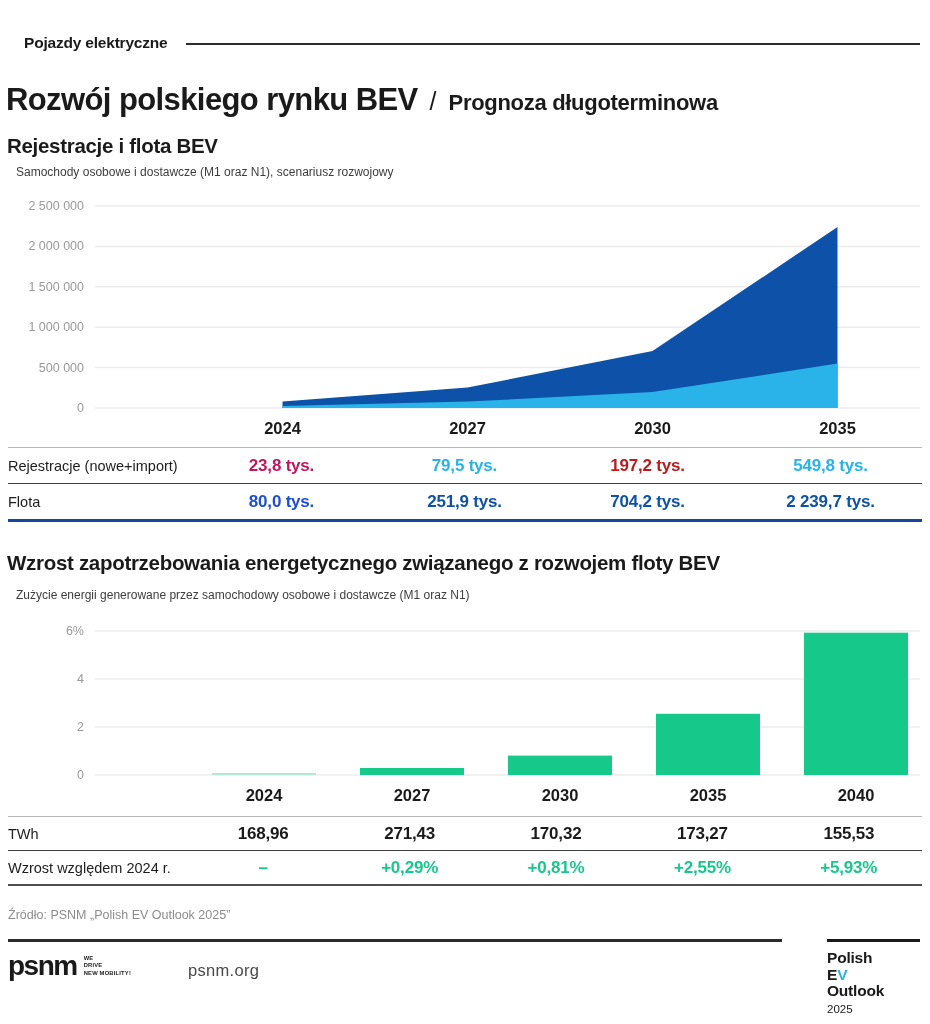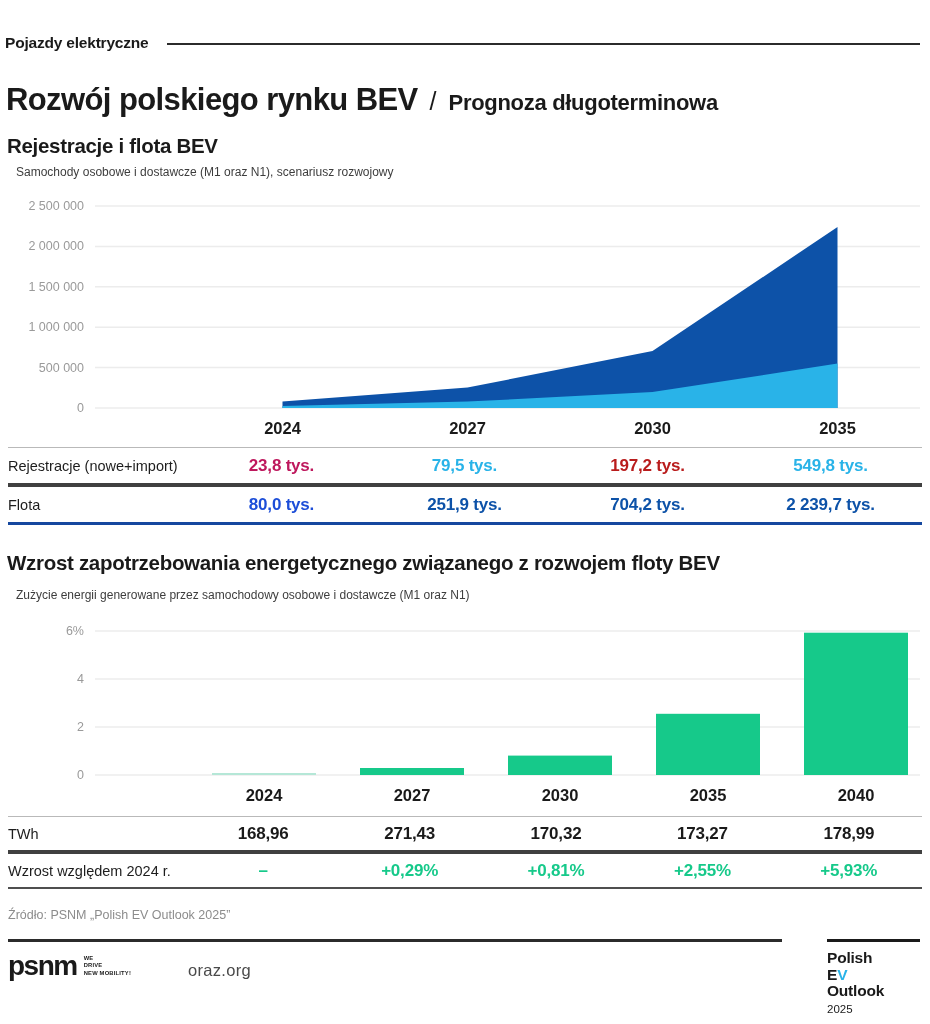--- a/index.html
+++ b/index.html
@@ -1,39 +1,39 @@
 <!DOCTYPE html>
 <html><head>
 <meta charset="utf-8">
 <style>
   html,body{margin:0;padding:0;background:#fff;}
   .page{position:relative;width:930px;height:1024px;background:#ffffff;overflow:hidden;
         font-family:"Liberation Sans",sans-serif;color:#1a1a1a;}
   svg{font-family:"Liberation Sans",sans-serif;display:block;}
 
   
-  .tagline-row{position:absolute;top:34px;left:5px;right:10px;display:flex;align-items:center;}
+  .tagline-row{position:absolute;top:34px;left:24px;right:10px;display:flex;align-items:center;}
   .tagline{font-size:15.5px;font-weight:bold;letter-spacing:-0.2px;white-space:nowrap;}
   .tagline-rule{flex:1;height:2.5px;background:#2b2b2b;margin-left:18px;margin-top:2px;}
 
   
   .title-row{position:absolute;top:82px;left:6px;white-space:nowrap;display:flex;align-items:baseline;}
   .title-main{font-size:31px;font-weight:800;letter-spacing:-0.6px;}
   .title-slash{font-size:25px;font-weight:400;margin:0 12px;color:#1a1a1a;}
   .title-sub{font-size:22px;font-weight:800;letter-spacing:-0.3px;}
 
   .sec-head{position:absolute;left:7px;font-size:20.5px;font-weight:800;letter-spacing:-0.3px;}
   .sec-sub{position:absolute;left:16px;font-size:12px;color:#3d3d3d;}
 
   .chart-mount{position:absolute;left:0;}
 
   
   .data-table{position:absolute;left:8px;width:914px;border-top:1.5px solid #b9b9b9;}
   .t-row{display:grid;align-items:center;}
-  .t-row.sep{border-bottom:4px solid #404040;}
+  .t-row.sep{border-bottom:1px solid #404040;}
   .t-label{font-size:14.5px;color:#1d1d1d;text-align:left;}
   .t-val{font-size:17px;font-weight:bold;text-align:center;letter-spacing:-0.2px;}
   #table1{border-bottom:3px solid #15479f;}
   #table1 .t-row{grid-template-columns:182px repeat(4,1fr);height:35px;}
   #table2{border-bottom:2.5px solid #4f4f4f;}
   #table2 .t-row{grid-template-columns:182px repeat(5,1fr);height:33px;}
 
   .source{position:absolute;left:8px;font-size:12.5px;color:#8c8c8c;}
 
   
@@ -133,21 +133,21 @@
       </svg>
     </div>
 
   <div class="data-table" id="table2" style="top:816px">
       <div class="t-row sep">
         <div class="t-label">TWh</div>
         <div class="t-val" style="color: rgb(26, 26, 26);">168,96</div>
         <div class="t-val" style="color: rgb(26, 26, 26);">271,43</div>
         <div class="t-val" style="color: rgb(26, 26, 26);">170,32</div>
         <div class="t-val" style="color: rgb(26, 26, 26);">173,27</div>
-        <div class="t-val" style="color: rgb(26, 26, 26);">178,99</div>
+        <div class="t-val" style="color: rgb(26, 26, 26);">155,53</div>
       </div>
       <div class="t-row">
         <div class="t-label">Wzrost względem 2024 r.</div>
         <div class="t-val" style="color: rgb(22, 201, 138);">–</div>
         <div class="t-val" style="color: rgb(22, 201, 138);">+0,29%</div>
         <div class="t-val" style="color: rgb(22, 201, 138);">+0,81%</div>
         <div class="t-val" style="color: rgb(22, 201, 138);">+2,55%</div>
         <div class="t-val" style="color: rgb(22, 201, 138);">+5,93%</div>
       </div>
     </div>
@@ -158,21 +158,21 @@
     <div class="f-rule-main"></div>
     <div class="f-rule-logo"></div>
     <div class="psnm-wrap">
       <span class="psnm-word">psnm</span>
       <span class="psnm-tag">
         <div>WE</div>
         <div>DRIVE</div>
         <div>NEW MOBILITY!</div>
       </span>
     </div>
-    <a class="psnm-url" href="#">oraz.org</a>
+    <a class="psnm-url" href="#">psnm.org</a>
     <div class="outlook">
       <div class="l1">Polish</div>
       <div class="l2"><span>E</span><span id="outlookV" style="color: rgb(41, 179, 232);">V</span><span> Outlook</span></div>
       <div class="year">2025</div>
     </div>
   </div>
 
 </div>
 
 </body></html>

